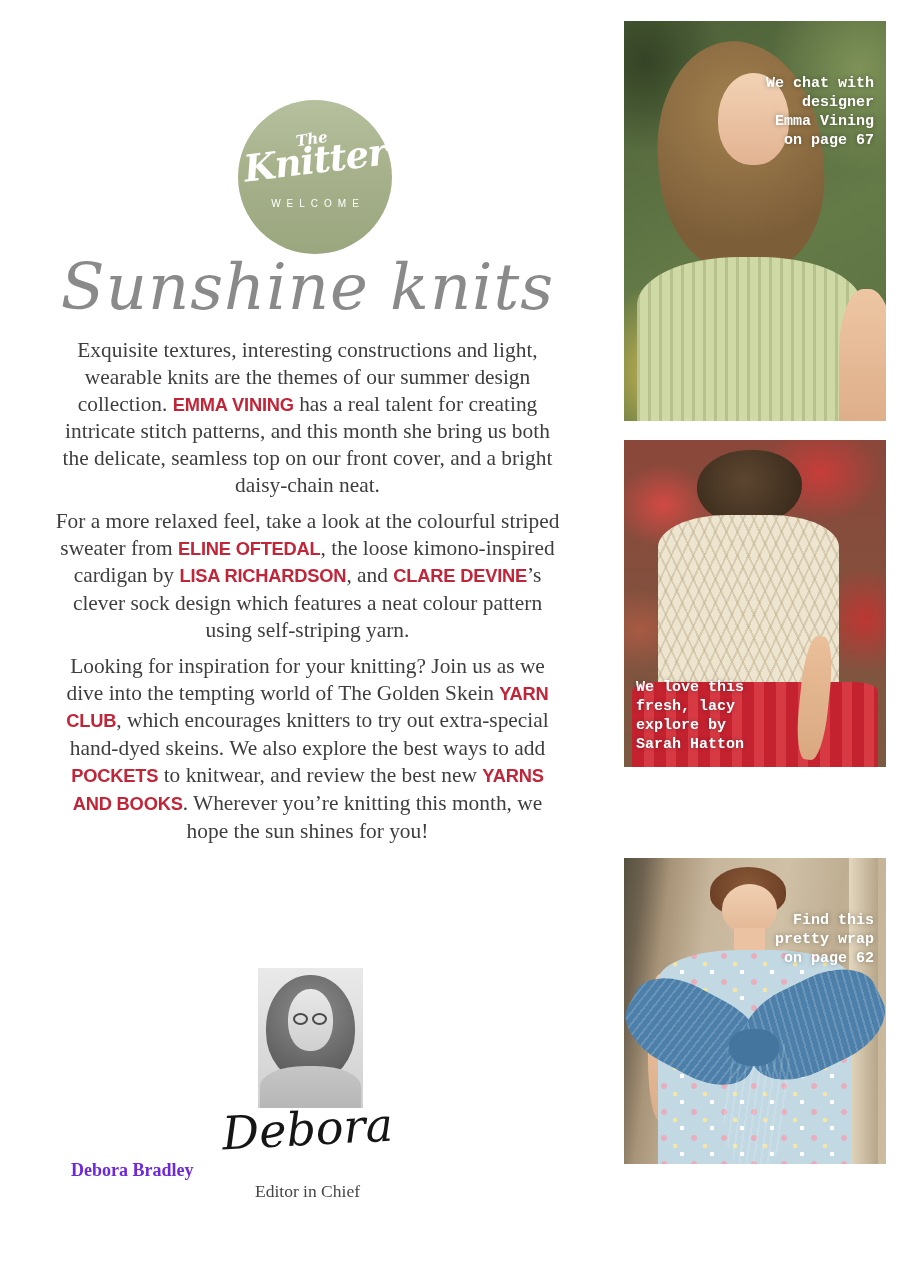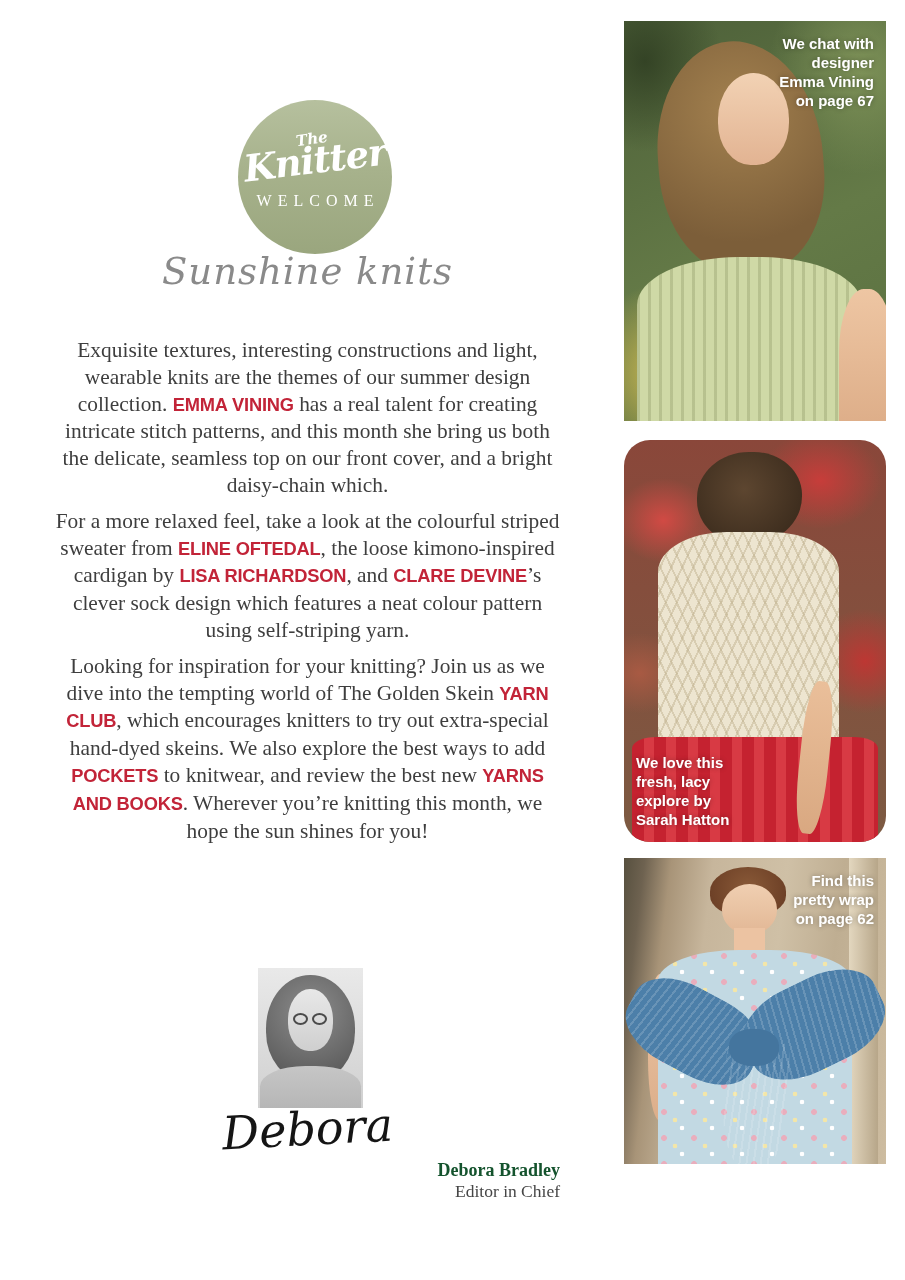--- a/index.html
+++ b/index.html
@@ -20,27 +20,27 @@
   .logo-circle{position:absolute;left:183px;top:100px;width:154px;height:154px;
     border-radius:50%;
     background:linear-gradient(180deg,#b6c09e 0%,var(--logo-green) 45%,#9aa67e 100%);
     text-align:center;}
   .logo-the{position:absolute;left:58px;top:30px;color:#fff;
     font-family:"DejaVu Serif",serif;font-style:italic;font-weight:bold;
     font-size:15px;transform:rotate(-8deg);}
   .logo-name{position:absolute;left:0;right:0;top:38px;color:#fff;
     font-family:"DejaVu Serif",serif;font-style:italic;font-weight:bold;
     font-size:37px;letter-spacing:-1px;transform:rotate(-7deg);}
-  .logo-welcome{position:absolute;left:0;right:0;top:92px;color:#fff;
-    font-family:Liberation Serif, serif;font-size:16px;letter-spacing:6px;
+  .logo-welcome{position:absolute;left:0;right:0;top:98px;color:#fff;
+    font-family:Liberation Sans, sans-serif;font-size:10px;letter-spacing:6px;
     text-indent:6px;}
 
   .page-title{position:absolute;left:0;top:250px;width:100%;text-align:center;
     font-family:"DejaVu Serif",serif;font-style:italic;font-weight:normal;
-    color:var(--title-gray);font-size:37px;letter-spacing:1px;}
+    color:var(--title-gray);font-size:64px;letter-spacing:1px;}
 
   .article{position:absolute;left:0;top:337px;width:505px;text-align:center;}
   .article p{font-size:21.4px;line-height:26.8px;margin-bottom:9px;}
   .article .hl{font-family:"Liberation Sans",sans-serif;font-weight:bold;
     font-size:0.855em;color:var(--accent-red);letter-spacing:-0.2px;}
 
   
   .editor-photo{position:absolute;left:203px;top:968px;width:105px;height:140px;
     overflow:hidden;background:linear-gradient(#e9e9e9,#d0d0d0);}
   .editor-photo .art{position:absolute;}
@@ -49,35 +49,35 @@
   .ed-face{left:29%;top:15%;width:42%;height:44%;border-radius:50% 50% 46% 46%;
     background:linear-gradient(#e8e8e8,#cfcfcf);}
   .ed-glass{width:15%;height:9%;border:2px solid #4a4a4a;border-radius:50%;top:32%;}
   .ed-glass-l{left:33%;} .ed-glass-r{left:51%;}
   .ed-shoulders{left:2%;bottom:-2%;width:96%;height:32%;border-radius:45% 45% 0 0;
     background:linear-gradient(#c6c6c6,#b5b5b5);}
 
   .signature{position:absolute;left:0;top:1102px;width:100%;text-align:center;
     font-family:"DejaVu Serif",serif;font-style:italic;color:#151515;
     font-size:46px;transform:rotate(-3deg);}
-  .editor-name{position:absolute;left:0;top:1160px;width:100%;text-align:right;
-    font-weight:bold;font-size:18px;color:#14532d;}
-  .editor-role{position:absolute;left:0;top:1181px;width:100%;text-align:right;
+  .editor-name{position:absolute;left:16px;top:1160px;width:100%;text-align:left;
+    font-weight:bold;font-size:18px;color:#6d28d9;}
+  .editor-role{position:absolute;left:0;top:1181px;width:100%;text-align:center;
     font-size:17.5px;color:#464646;}
 
   
   .photo{position:absolute;left:624px;width:262px;overflow:hidden;background:#888;}
   .photo-1{top:21px;height:400px;}
-  .photo-2{top:440px;height:402px;border-radius:26px;}
+  .photo-2{top:440px;height:327px;}
   .photo-3{top:858px;height:306px;}
   .photo .art{position:absolute;}
 
   .caption{position:absolute;z-index:5;color:var(--caption-white);
-    font-family:Liberation Sans, sans-serif;font-weight:bold;
-    font-size:15px;line-height:19px;text-shadow:0 0 5px rgba(0,0,0,.35);}
+    font-family:Liberation Mono, monospace;font-weight:bold;
+    font-size:15px;line-height:19px;text-shadow:0 0 5px rgba(0,0,0,.35);margin-top:40px;}
   .cap-tr{top:13px;right:12px;text-align:right;}
   .cap-bl{bottom:13px;left:12px;text-align:left;}
 
   
   .photo-1{background:
     radial-gradient(95px 125px at 12% 88%, rgba(206,185,82,.9), transparent 70%),
     radial-gradient(130px 150px at 90% 12%, rgba(132,152,92,.85), transparent 70%),
     radial-gradient(110px 130px at 8% 10%, rgba(42,56,30,.75), transparent 70%),
     linear-gradient(155deg,#4d6039,#647a47 55%,#5a7040);}
   .p1-hair{left:13%;top:5%;width:63%;height:58%;transform:rotate(-4deg);
@@ -153,21 +153,21 @@
 
   <div class="logo-circle">
     <div class="logo-the">The</div>
     <div class="logo-name">Knitter</div>
     <div class="logo-welcome">WELCOME</div>
   </div>
 
   <h1 class="page-title">Sunshine knits</h1>
 
   <div class="article">
-    <p><span>Exquisite textures, interesting constructions and light, wearable knits are the themes of our summer design collection. </span><span class="hl">EMMA VINING</span><span> has a real talent for creating intricate stitch patterns, and this month she bring us both the delicate, seamless top on our front cover, and a bright daisy-chain which.</span></p>
+    <p><span>Exquisite textures, interesting constructions and light, wearable knits are the themes of our summer design collection. </span><span class="hl">EMMA VINING</span><span> has a real talent for creating intricate stitch patterns, and this month she bring us both the delicate, seamless top on our front cover, and a bright daisy-chain neat.</span></p>
     <p><span>For a more relaxed feel, take a look at the colourful striped sweater from </span><span class="hl">ELINE OFTEDAL</span><span>, the loose kimono-inspired cardigan by </span><span class="hl">LISA RICHARDSON</span><span>, and </span><span class="hl">CLARE DEVINE</span><span>’s clever sock design which features a neat colour pattern using self-striping yarn.</span></p>
     <p><span>Looking for inspiration for your knitting? Join us as we dive into the tempting world of The Golden Skein </span><span class="hl">YARN CLUB</span><span>, which encourages knitters to try out extra-special hand-dyed skeins. We also explore the best ways to add </span><span class="hl">POCKETS</span><span> to knitwear, and review the best new </span><span class="hl">YARNS AND BOOKS</span><span>. Wherever you’re knitting this month, we hope the sun shines for you!</span></p>
   </div>
 
   <div class="editor-photo">
     <div class="art ed-hair"></div>
     <div class="art ed-face"></div>
     <div class="art ed-glass ed-glass-l"></div>
     <div class="art ed-glass ed-glass-r"></div>
     <div class="art ed-shoulders"></div>

